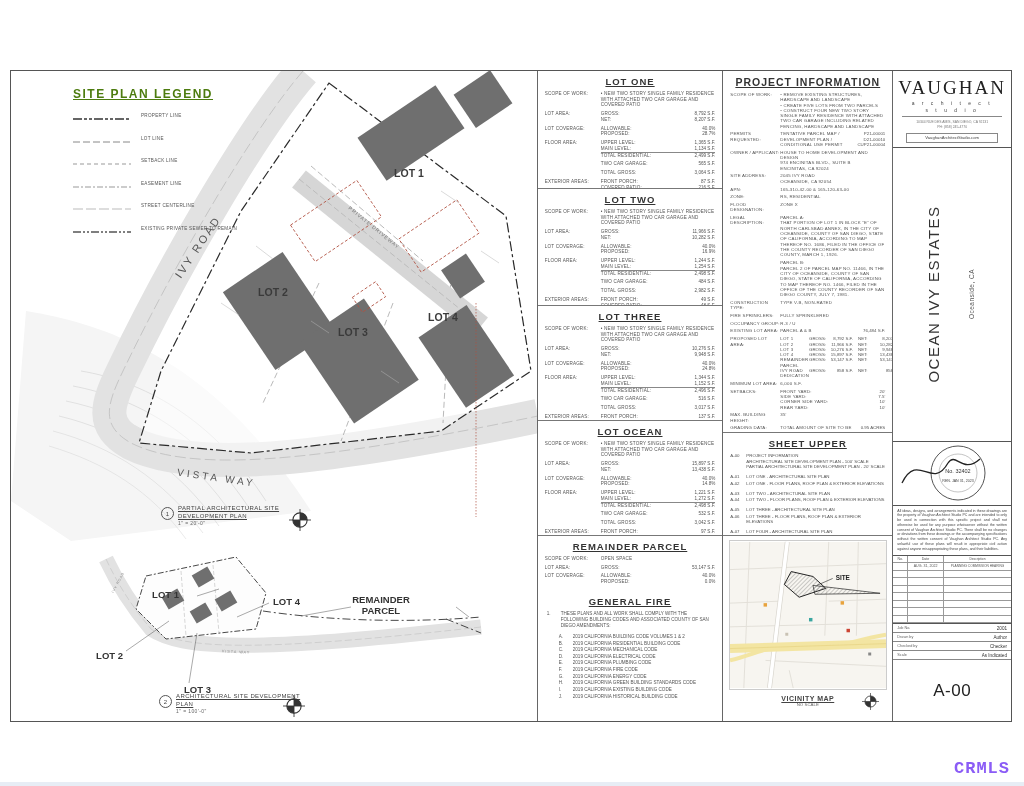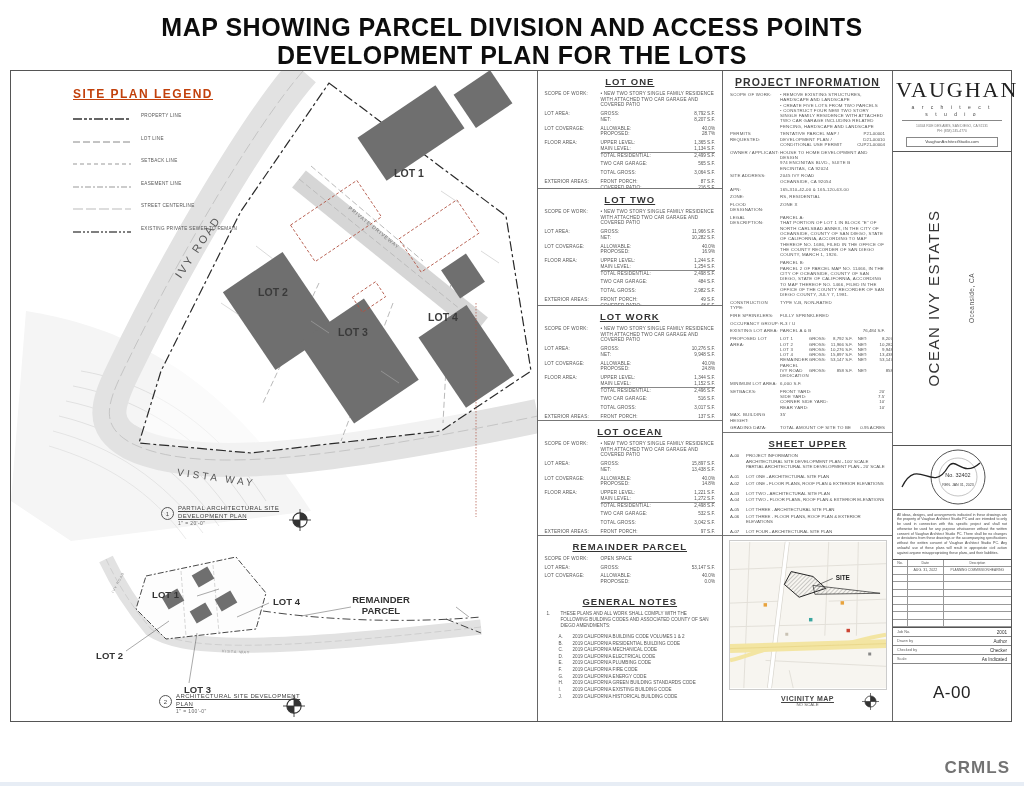--- a/index.html
+++ b/index.html
@@ -11,21 +11,21 @@
   
   .sheet{position:absolute;left:10px;top:70px;width:1002px;height:652px;border:1px solid #555;
          background:#fff;display:flex;box-sizing:border-box;}
   .plan-area{position:relative;width:527px;height:100%;overflow:hidden;}
   .col{position:relative;border-left:1px solid #666;box-sizing:border-box;display:flex;flex-direction:column;}
   .col-lots{width:186px;}
   .col-info{width:170px;}
   .titleblock{width:119px;border-left:1px solid #666;box-sizing:border-box;display:flex;flex-direction:column;}
   
   .legend{position:absolute;left:62px;top:16px;width:230px;}
-  .legend-title{font-size:12px;font-weight:bold;letter-spacing:1.5px;text-decoration:underline;color:#c2410c;margin-bottom:6px;}
+  .legend-title{font-size:12px;font-weight:bold;letter-spacing:1.5px;text-decoration:underline;color:#4d7c0f;margin-bottom:6px;}
   .lg-row{display:flex;align-items:center;margin-bottom:4.5px;}
   .lg-samp{width:58px;margin-right:10px;flex:none;}
   .lg-lab{font-size:4.6px;color:#555;letter-spacing:.3px;line-height:1.2;width:100px;}
   
   .plan-caption{position:absolute;display:flex;align-items:flex-start;}
   .cap-num{width:11px;height:11px;border:1px solid #555;border-radius:50%;font-size:6px;color:#444;
            display:flex;align-items:center;justify-content:center;margin-right:4px;flex:none;margin-top:2px;}
   .cap-t{font-size:6px;color:#444;letter-spacing:.4px;line-height:1.25;}
   .cap-t .u{text-decoration:underline;}
   .cap-scale{font-size:5px;color:#666;}
@@ -63,21 +63,21 @@
   .si-num{width:16px;flex:none;}
   
   .vmap-wrap{flex:1;display:flex;flex-direction:column;align-items:center;padding-top:4px;}
   .vmap{width:156px;height:148px;border:1px solid #ccc;}
   .v-cap{margin-top:5px;text-align:center;position:relative;width:100%;}
   .v-title{font-size:7px;font-weight:bold;letter-spacing:.5px;color:#444;text-decoration:underline;}
   .v-scale{font-size:4.4px;color:#666;}
   
   .tb-sec{border-bottom:1px solid #555;box-sizing:border-box;}
   .firm{padding:6px 3px 4px 3px;text-align:center;}
-  .firm-name{font-family:"Liberation Serif",serif;font-size:22px;letter-spacing:2px;color:#222;}
+  .firm-name{font-family:"Liberation Serif",serif;font-size:19px;letter-spacing:2px;color:#222;}
   .firm-sub{font-size:5px;letter-spacing:3px;color:#444;margin-top:1px;}
   .firm-rule{border-top:.5px solid #888;margin:3px 6px;}
   .firm-addr{font-size:3.4px;color:#777;line-height:1.4;}
   .firm-web{font-size:4.2px;color:#444;border:.5px solid #888;margin:3px 10px 0 10px;padding:1.5px 0;}
   .proj-vert{height:294px;position:relative;}
   .vert-name{position:absolute;top:50%;left:34%;transform:translate(-50%,-50%) rotate(-90deg);
              white-space:nowrap;font-size:15px;letter-spacing:1.5px;color:#333;}
   .vert-city{position:absolute;top:50%;left:66%;transform:translate(-50%,-50%) rotate(-90deg);
              white-space:nowrap;font-size:6.5px;letter-spacing:.5px;color:#555;}
   .stamp{height:64px;display:flex;align-items:center;justify-content:center;}
@@ -88,33 +88,29 @@
   .rev-date{width:30%;border-right:.5px solid #999;height:100%;display:flex;align-items:center;justify-content:center;text-align:center;}
   .rev-desc{width:58%;height:100%;display:flex;align-items:center;justify-content:center;text-align:center;font-size:3.2px;}
   .fld{display:flex;justify-content:space-between;align-items:center;padding:1.5px 4px;border-bottom:.5px solid #888;}
   .fld-l{font-size:3.8px;color:#666;}
   .fld-v{font-size:4.6px;color:#333;}
   .sheet-title-box{padding:2px 4px 5px 4px;border-bottom:.5px solid #888;}
   .st-label{font-size:3.8px;color:#666;}
   .st-text{text-align:center;font-size:9.5px;color:#333;line-height:1.25;margin-top:5px;letter-spacing:.2px;}
   .sheetno{flex:1;display:flex;align-items:center;justify-content:center;font-size:17px;color:#222;letter-spacing:.5px;}
   
-  .watermark{position:absolute;right:14px;bottom:8px;font-size:17px;font-weight:600;color:#737373;letter-spacing:1px;}
+  .watermark{position:absolute;right:14px;bottom:8px;font-size:17px;font-weight:600;color:#8b5cf6;letter-spacing:1px;font-family:Liberation Mono, monospace;}
   .bottom-strip{position:absolute;left:0;bottom:0;width:100%;height:4px;background:#e7edf5;}
   svg text{font-family:"Liberation Sans",sans-serif;}
 </style>
 </head>
 <body>
 
 <div class="canvas">
 
-  <div class="header">
-    <div class="h-line">MAP SHOWING PARCEL DIVISION AND ACCESS POINTS</div>
-    <div class="h-line">DEVELOPMENT PLAN FOR THE LOTS</div>
-  </div>
 
   <div class="sheet">
 
     <div class="plan-area">
 
       <svg width="527" height="470" viewBox="0 0 527 470" style="position:absolute;left:0;top:0;">
         <g>
           <path d="M15 240 C 110 255 210 300 300 440 L 60 470 L 0 430 Z" fill="#f5f5f5"></path>
           <path d="M70 300 C 130 310 200 345 255 430" fill="none" stroke="#c9c9c9" stroke-width="0.5"></path>
           <path d="M62 315 C 125 327 190 362 240 440" fill="none" stroke="#c9c9c9" stroke-width="0.5"></path>
@@ -428,21 +424,21 @@
                   <span class="tv">49 S.F.</span>
                 </div>
                 <div class="titem">
                   <span class="tt">COVERED PATIO:</span>
                   <span class="tv">48 S.F.</span>
                 </div>
               </div>
             </div>
           </section>
           <section class="sec" style="height: 115px;">
-            <div class="sec-title">LOT WORK</div>
+            <div class="sec-title">LOT THREE</div>
             <div class="trow">
               <div class="tlab">SCOPE OF WORK:</div>
               <div class="tbody">
                 <div class="titem">
                   <span class="tt">•  NEW TWO STORY SINGLE FAMILY RESIDENCE WITH ATTACHED TWO CAR GARAGE AND COVERED PATIO</span>
                 </div>
               </div>
             </div>
             <div class="trow">
               <div class="tlab">LOT AREA:</div>
@@ -612,21 +608,21 @@
                 </div>
                 <div class="titem">
                   <span class="tt">PROPOSED:</span>
                   <span class="tv">0.0%</span>
                 </div>
               </div>
             </div>
           </section>
         </div>
       <div class="sec" style="flex:1;border-bottom:none;">
-        <div class="sec-title">GENERAL NOTES</div>
+        <div class="sec-title">GENERAL FIRE</div>
         <div class="gn-intro">
           <span class="gn-num">1.</span>
           <span>THESE PLANS AND ALL WORK SHALL COMPLY WITH THE FOLLOWING BUILDING CODES AND ASSOCIATED COUNTY OF SAN DIEGO AMENDMENTS:</span>
         </div>
         <div>
             <div class="gn-code">
               <span class="gn-k">A.</span>
               <span>2019 CALIFORNIA BUILDING CODE VOLUMES 1 &amp; 2</span>
             </div>
             <div class="gn-code">

